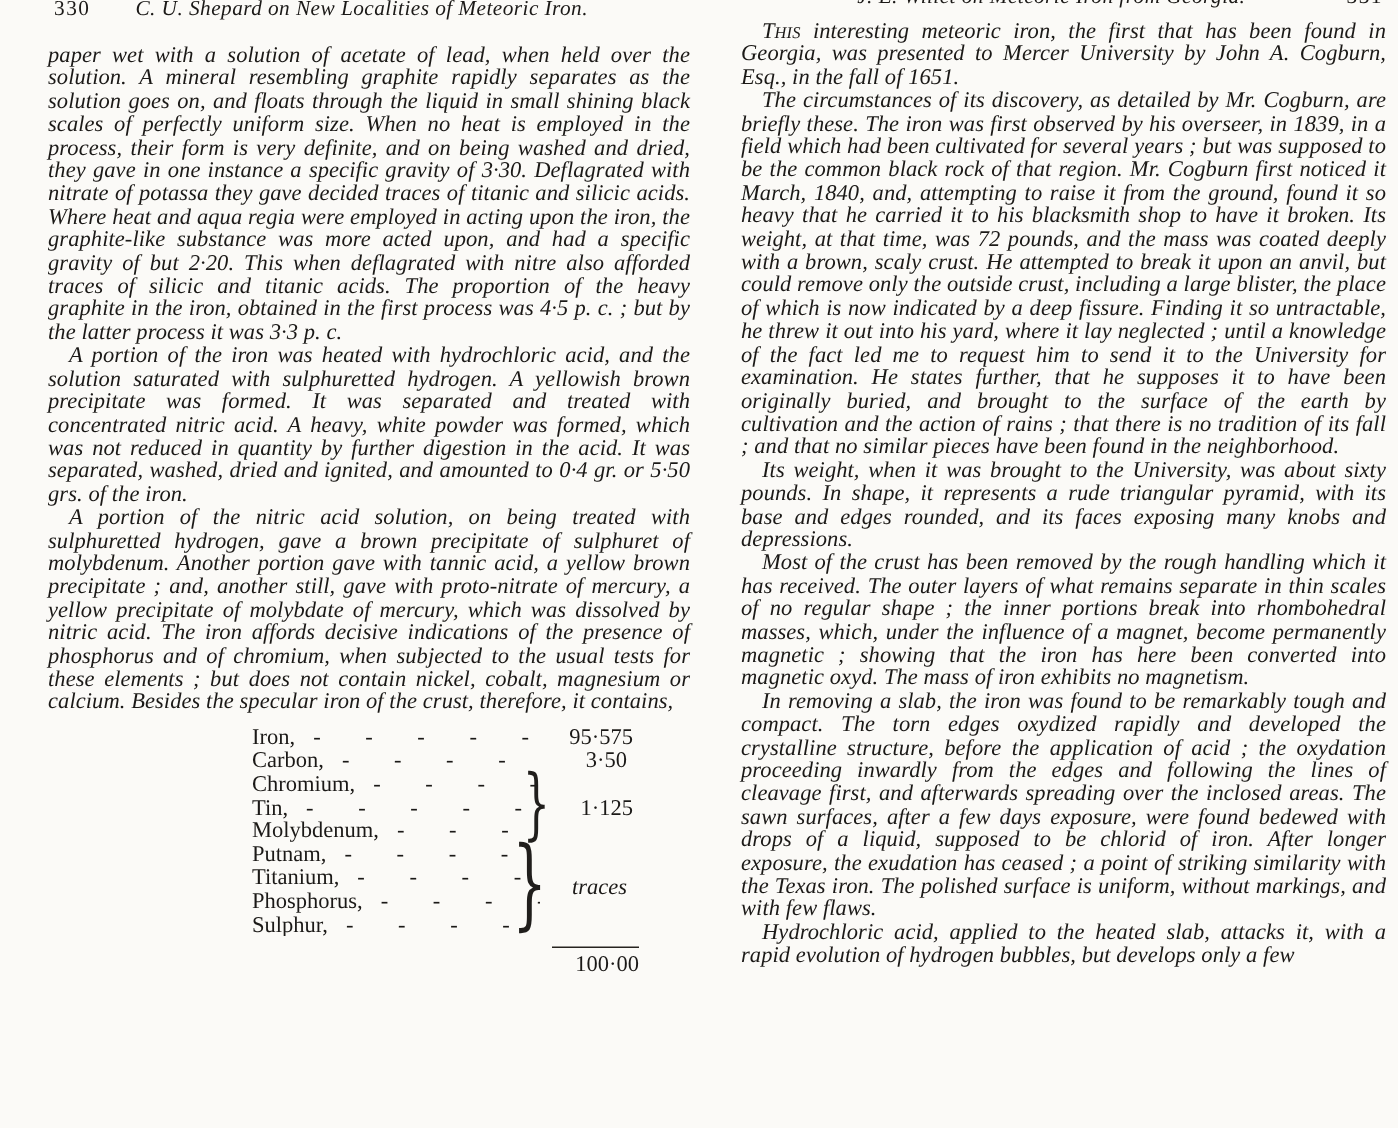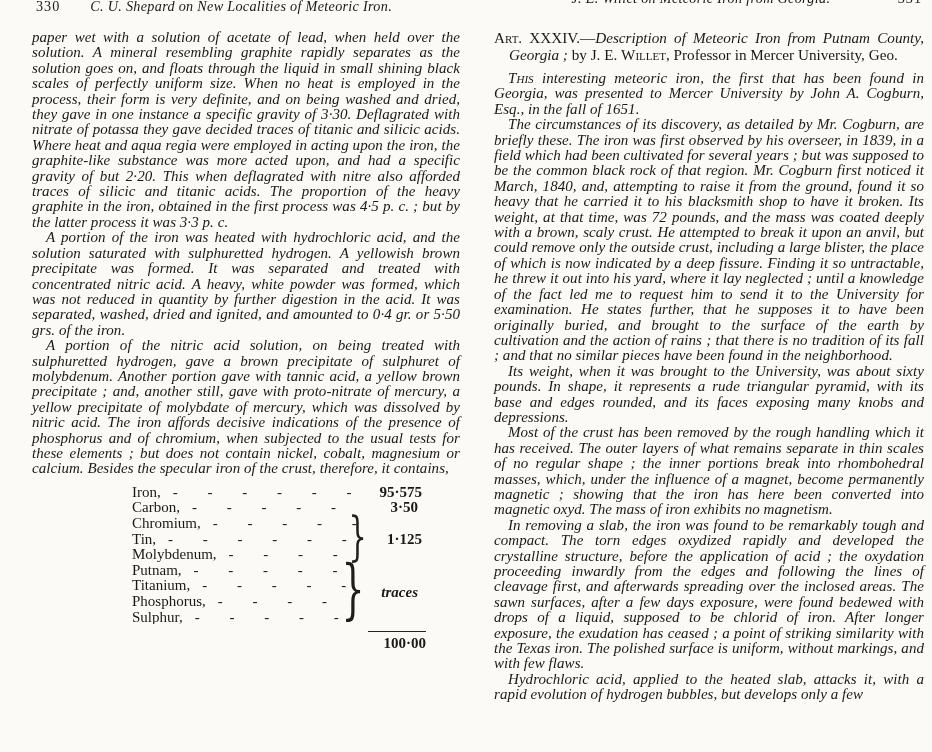--- a/index.html
+++ b/index.html
@@ -65,29 +65,29 @@
     font-size: 15px;
     height: 172px;
   }
   .ct-row {
     display: flex;
     align-items: baseline;
     height: 15.6px;
     overflow: hidden;
     padding-right: 84px;
   }
-  .ct-name { flex: 0 0 auto; white-space: nowrap; }
+  .ct-name { flex: 0 0 auto; white-space: nowrap; margin-left: 36px; }
   .ct-dashes {
     flex: 1 1 auto;
     margin-left: 12px;
     white-space: nowrap;
     overflow: hidden;
     word-spacing: 26px;
   }
-  .ct-abs { position: absolute; white-space: nowrap; font-weight: bold; }
+  .ct-abs { position: absolute; white-space: nowrap; }
   .v-iron   { top: 0;       right: 22px; }
   .v-carbon { top: 15.6px;  right: 26px; }
   .v-group1 { top: 47px;    right: 22px; }
   .v-group2 { top: 100px;   right: 26px; font-style: italic; }
   .brace {
     position: absolute;
     right: 70px;
     line-height: 0.95;
     font-family: "DejaVu Serif", serif;
     transform: scaleX(0.55);
@@ -173,21 +173,20 @@
   </div>
 
   <div class="col col-right">
     <div class="rh-clip rh-clip-right">
       <div class="rh-inner">
         <span class="rh-title">J. E. Willet on Meteoric Iron from Georgia.</span>
         <span class="rh-pageno">331</span>
       </div>
     </div>
 
-    <div class="article-title"><span class="sc">Art.</span><span> XXXIV.—</span><span class="it">Description of Meteoric Iron from Putnam County, Georgia ;</span><span> by J. E. </span><span class="sc">Willet</span><span>, Professor in Mercer University, Geo.</span></div>
 
     <div class="textblock" style="margin-top:6px;">
       <p class="para"><span class="sc">This</span><span> interesting meteoric iron, the first that has been found in Georgia, was presented to Mercer University by John A. Cogburn, Esq., in the fall of 1651.</span></p>
       <p class="para">The circumstances of its discovery, as detailed by Mr. Cogburn, are briefly these.  The iron was first observed by his overseer, in 1839, in a field which had been cultivated for several years ; but was supposed to be the common black rock of that region.  Mr. Cogburn first noticed it March, 1840, and, attempting to raise it from the ground, found it so heavy that he carried it to his blacksmith shop to have it broken.  Its weight, at that time, was 72 pounds, and the mass was coated deeply with a brown, scaly crust.  He attempted to break it upon an anvil, but could remove only the outside crust, including a large blister, the place of which is now indicated by a deep fissure.  Finding it so untractable, he threw it out into his yard, where it lay neglected ; until a knowledge of the fact led me to request him to send it to the University for examination.  He states further, that he supposes it to have been originally buried, and brought to the surface of the earth by cultivation and the action of rains ; that there is no tradition of its fall ; and that no similar pieces have been found in the neighborhood.</p>
       <p class="para">Its weight, when it was brought to the University, was about sixty pounds.  In shape, it represents a rude triangular pyramid, with its base and edges rounded, and its faces exposing many knobs and depressions.</p>
       <p class="para">Most of the crust has been removed by the rough handling which it has received.  The outer layers of what remains separate in thin scales of no regular shape ;  the inner portions break into rhombohedral masses, which, under the influence of a magnet, become permanently magnetic ; showing that the iron has here been converted into magnetic oxyd.  The mass of iron exhibits no magnetism.</p>
       <p class="para">In removing a slab, the iron was found to be remarkably tough and compact.  The torn edges oxydized rapidly and developed the crystalline structure, before the application of acid ; the oxydation proceeding inwardly from the edges and following the lines of cleavage first, and afterwards spreading over the inclosed areas.  The sawn surfaces, after a few days exposure, were found bedewed with drops of a liquid, supposed to be chlorid of iron. After longer exposure, the exudation has ceased ; a point of striking similarity with the Texas iron.  The polished surface is uniform, without markings, and with few flaws.</p>
       <p class="para">Hydrochloric acid, applied to the heated slab, attacks it, with a rapid evolution of hydrogen bubbles, but develops only a few</p>
     </div>
   </div>

